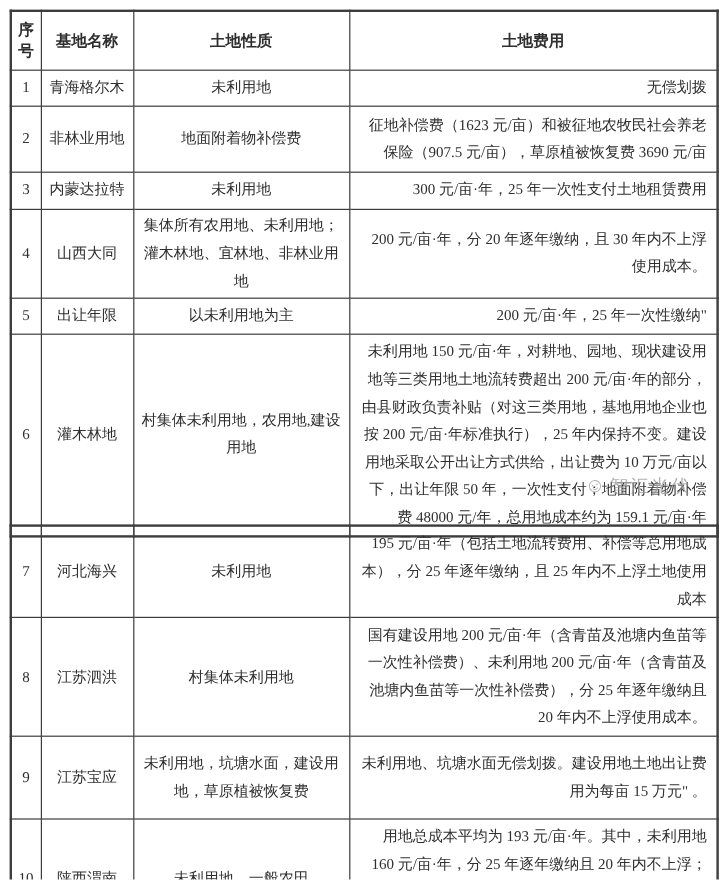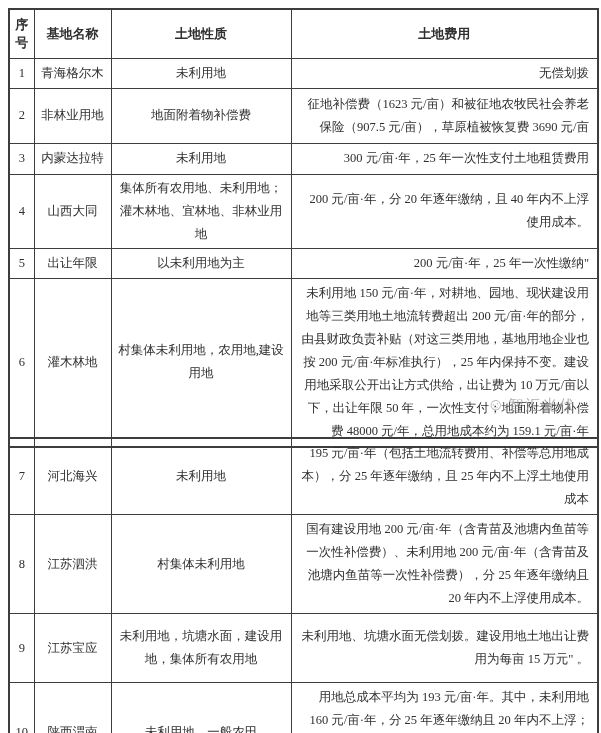--- a/index.html
+++ b/index.html
@@ -122,21 +122,21 @@
       <tr class="h-r3">
         <td class="c-no">3</td>
         <td class="c-name">内蒙达拉特</td>
         <td class="c-nature">未利用地</td>
         <td class="c-cost">300 元/亩·年，25 年一次性支付土地租赁费用</td>
       </tr>
       <tr class="h-r4">
         <td class="c-no">4</td>
         <td class="c-name">山西大同</td>
         <td class="c-nature">集体所有农用地、未利用地；灌木林地、宜林地、非林业用地</td>
-        <td class="c-cost">200 元/亩·年，分 20 年逐年缴纳，且 40 年内不上浮使用成本。</td>
+        <td class="c-cost">200 元/亩·年，分 20 年逐年缴纳，且 30 年内不上浮使用成本。</td>
       </tr>
       <tr class="h-r5">
         <td class="c-no">5</td>
         <td class="c-name">出让年限</td>
         <td class="c-nature">以未利用地为主</td>
         <td class="c-cost">200 元/亩·年，25 年一次性缴纳"</td>
       </tr>
       <tr class="h-r6">
         <td class="c-no">6</td>
         <td class="c-name">灌木林地</td>
@@ -162,21 +162,21 @@
       </tr>
       <tr class="h-r8">
         <td class="c-no">8</td>
         <td class="c-name">江苏泗洪</td>
         <td class="c-nature">村集体未利用地</td>
         <td class="c-cost">国有建设用地 200 元/亩·年（含青苗及池塘内鱼苗等一次性补偿费）、未利用地 200 元/亩·年（含青苗及池塘内鱼苗等一次性补偿费），分 25 年逐年缴纳且 20 年内不上浮使用成本。</td>
       </tr>
       <tr class="h-r9">
         <td class="c-no">9</td>
         <td class="c-name">江苏宝应</td>
-        <td class="c-nature">未利用地，坑塘水面，建设用地，集体所有农用地</td>
+        <td class="c-nature">未利用地，坑塘水面，建设用地，草原植被恢复费</td>
         <td class="c-cost">未利用地、坑塘水面无偿划拨。建设用地土地出让费用为每亩 15 万元" 。</td>
       </tr>
       <tr class="h-r10">
         <td class="c-no">10</td>
         <td class="c-name">陕西渭南</td>
         <td class="c-nature">未利用地、一般农田</td>
         <td class="c-cost">用地总成本平均为 193 元/亩·年。其中，未利用地 160 元/亩·年，分 25 年逐年缴纳且 20 年内不上浮；一般农田 240 元/亩·年，分 25 年逐年缴纳且 20 年内不上浮</td>
       </tr>
     </tbody>
   </table>

